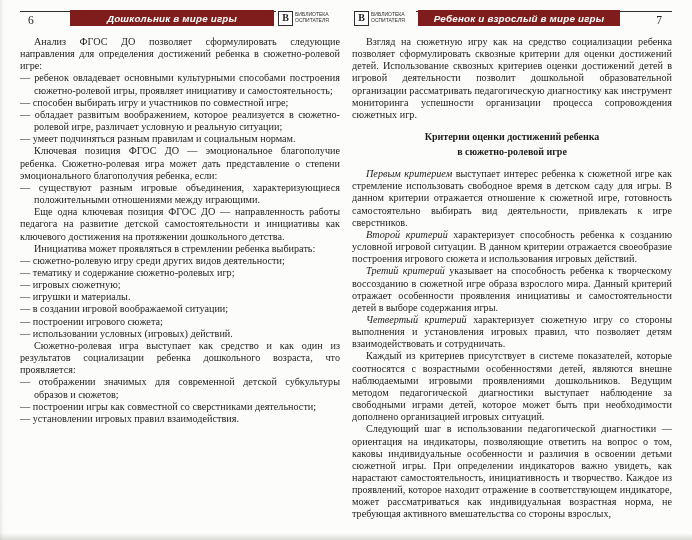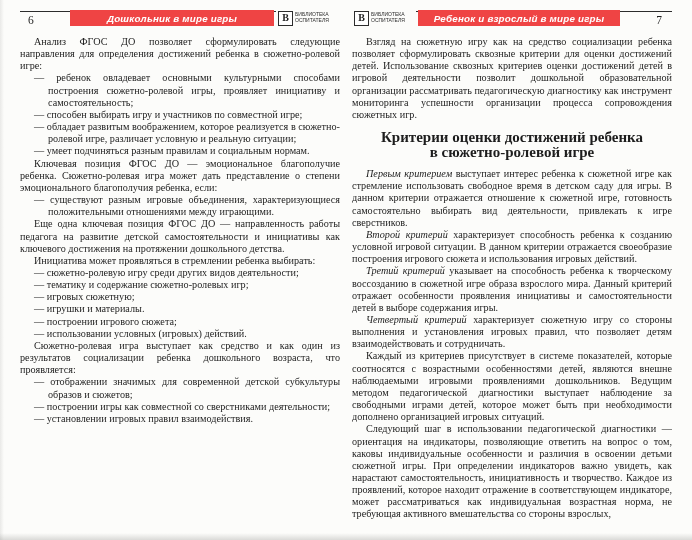--- a/index.html
+++ b/index.html
@@ -28,21 +28,21 @@
     content:""; position:absolute; left:0; right:0; top:1px;
     border-top:1.4px solid #2c2c2c;
   }
   .pagenum {
     width:42px; position:relative; z-index:1; font-size:11.5px; padding-top:3.5px;
     background:transparent;
   }
   .page-left  .pagenum { text-align:left;  padding-left:8px; }
   .page-right .pagenum { text-align:right; padding-right:10px; }
   .titlebar {
-    flex:1; position:relative; z-index:2; background:#ef4444; color:#ffffff;
+    flex:1; position:relative; z-index:2; background:#7f1d1d; color:#ffffff;
     font-family:"Liberation Sans", sans-serif; font-weight:bold; font-style:italic;
     font-size:9.8px; letter-spacing:0.2px;
     display:flex; align-items:center; justify-content:center;
   }
   .logo {
     width:64px; position:relative; z-index:2; display:flex; align-items:center;
     background:#fcfcfa; padding:0 2px; box-sizing:border-box; gap:2px;
   }
   .page-left  .logo { justify-content:flex-start; margin-left:2px; }
   .page-right .logo { justify-content:flex-start; margin-right:2px; }
@@ -56,24 +56,24 @@
     color:#2c2c2c; white-space:nowrap;
   }
 
   
   .body {
     font-size:10.2px; line-height:12.15px; text-align:justify;
     hyphens:auto; -webkit-hyphens:auto;
   }
   .body .para { text-indent:14px; }
   .body .para i { font-style:italic; }
-  .body .dash-item { margin-left:14px; padding-left:14px; text-indent:-14px; }
+  .body .dash-item { padding-left:14px; text-indent:-14px; }
   .body .heading {
     text-align:center; font-weight:bold; text-indent:0;
-    font-size:15px; line-height:14.5px; margin:9px 0 9px;
+    font-size:10px; line-height:14.5px; margin:9px 0 9px;
     hyphens:none; -webkit-hyphens:none;
   }
 </style>
 </head>
 <body>
 
 <div class="spread">
 
   <div class="page page-left">
     <div class="header">
@@ -94,20 +94,21 @@
         <div class="dash-item">— обладает развитым воображением, которое реализуется в сюжетно-ролевой игре, различает условную и реальную ситуации;</div>
         <div class="dash-item">— умеет подчиняться разным правилам и социальным нормам.</div>
         <div class="para">Ключевая позиция ФГОС ДО — эмоциональное благополучие ребенка. Сюжетно-ролевая игра может дать представление о степени эмоционального благополучия ребенка, если:</div>
         <div class="dash-item">— существуют разным игровые объединения, характеризующиеся положительными отношениями между играющими.</div>
         <div class="para">Еще одна ключевая позиция ФГОС ДО — направленность работы педагога на развитие детской самостоятельности и инициативы как ключевого достижения на протяжении дошкольного детства.</div>
         <div class="para">Инициатива может проявляться в стремлении ребенка выбирать:</div>
         <div class="dash-item">— сюжетно-ролевую игру среди других видов деятельности;</div>
         <div class="dash-item">— тематику и содержание сюжетно-ролевых игр;</div>
         <div class="dash-item">— игровых сюжетную;</div>
         <div class="dash-item">— игрушки и материалы.</div>
+        <div class="dash-item">— в создании игровой воображаемой ситуации;</div>
         <div class="dash-item">— построении игрового сюжета;</div>
         <div class="dash-item">— использовании условных (игровых) действий.</div>
         <div class="para">Сюжетно-ролевая игра выступает как средство и как один из результатов социализации ребенка дошкольного возраста, что проявляется:</div>
         <div class="dash-item">— отображении значимых для современной детской субкультуры образов и сюжетов;</div>
         <div class="dash-item">— построении игры как совместной со сверстниками деятельности;</div>
         <div class="dash-item">— установлении игровых правил взаимодействия.</div>
       </div>
   </div>
 
   <div class="page page-right">

